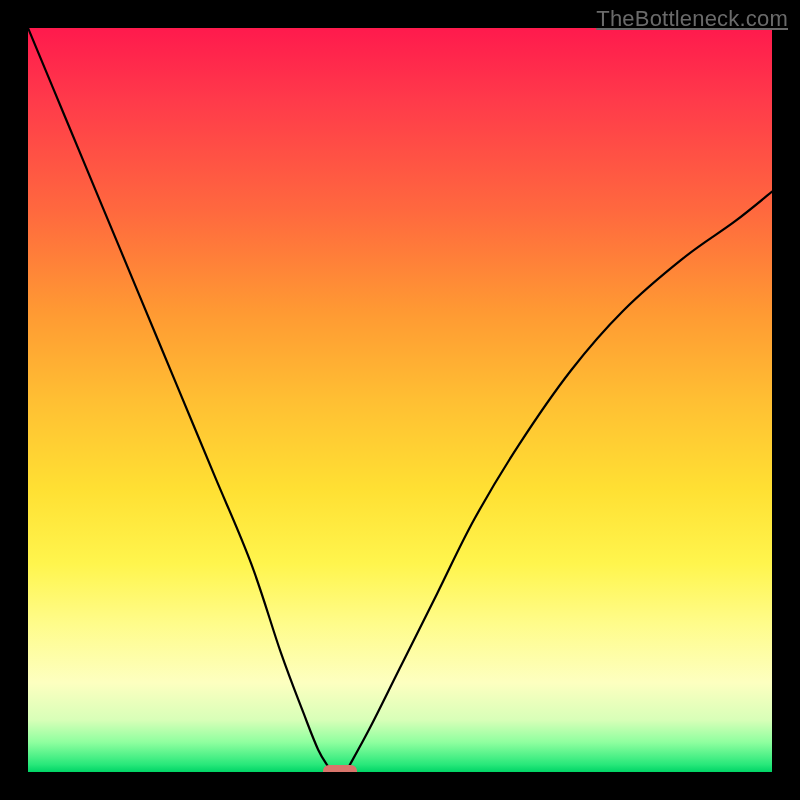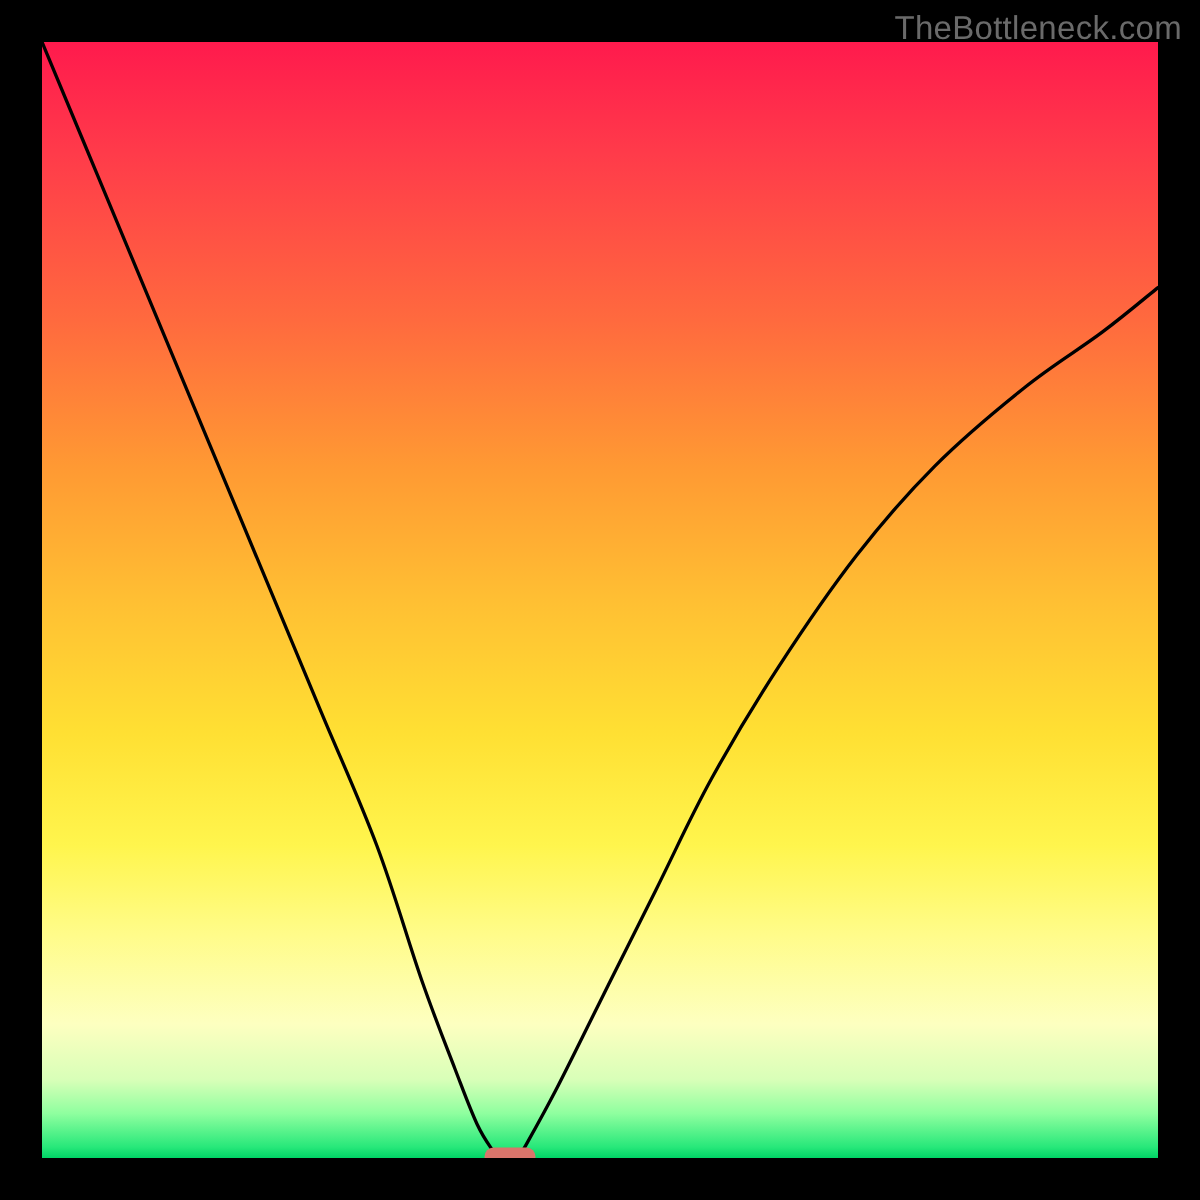--- a/index.html
+++ b/index.html
@@ -36,20 +36,21 @@
   }
   .watermark {
     position: absolute;
     top: 6px;
     right: 12px;
     color: #6a6a6a;
     font-size: 22px;
     font-weight: 500;
     letter-spacing: 0.2px;
     user-select: none;
+    text-decoration: underline;
   }
   .curve {
     position: absolute;
     left: 0;
     top: 0;
     width: 744px;
     height: 744px;
   }
   .marker {
     position: absolute;

